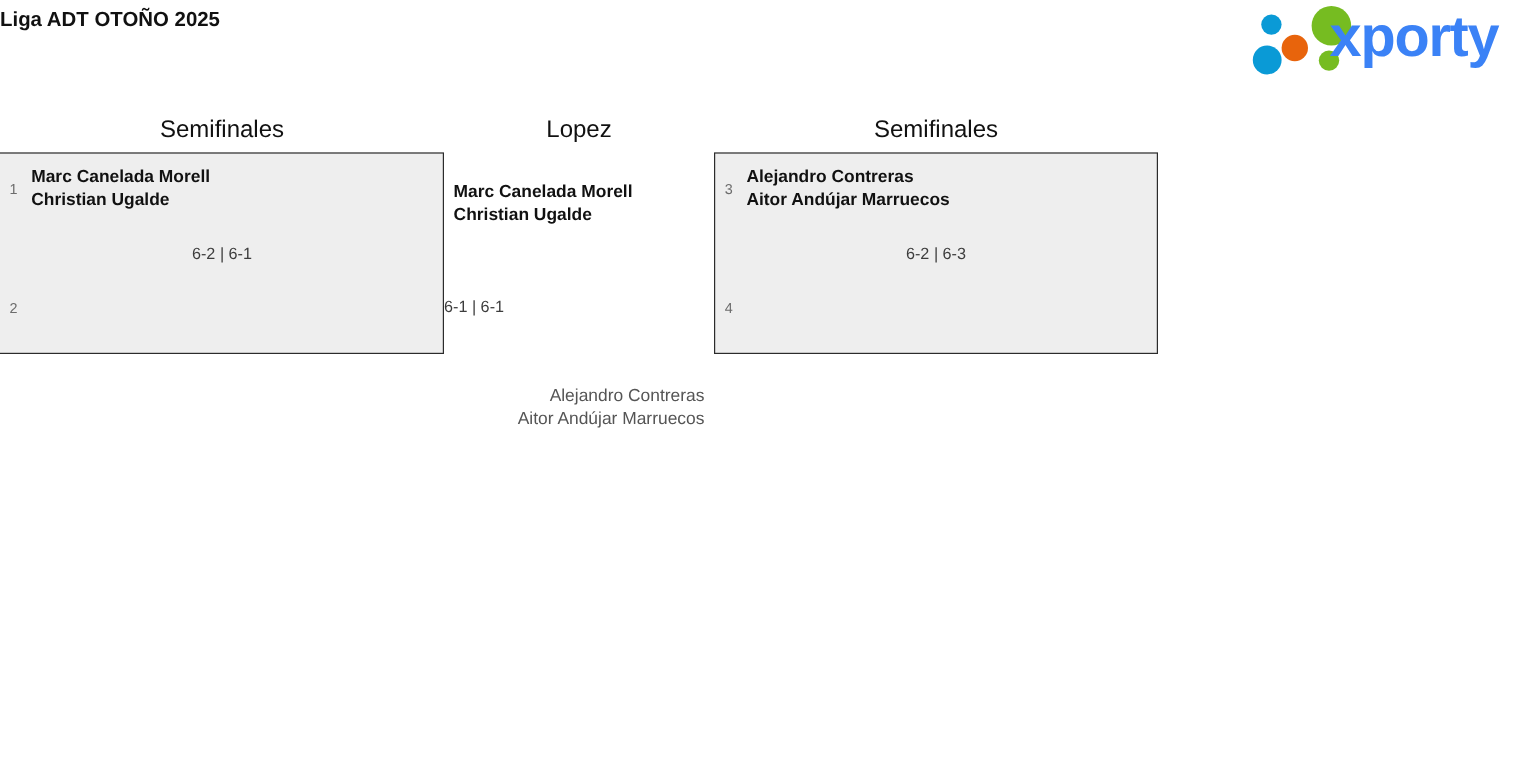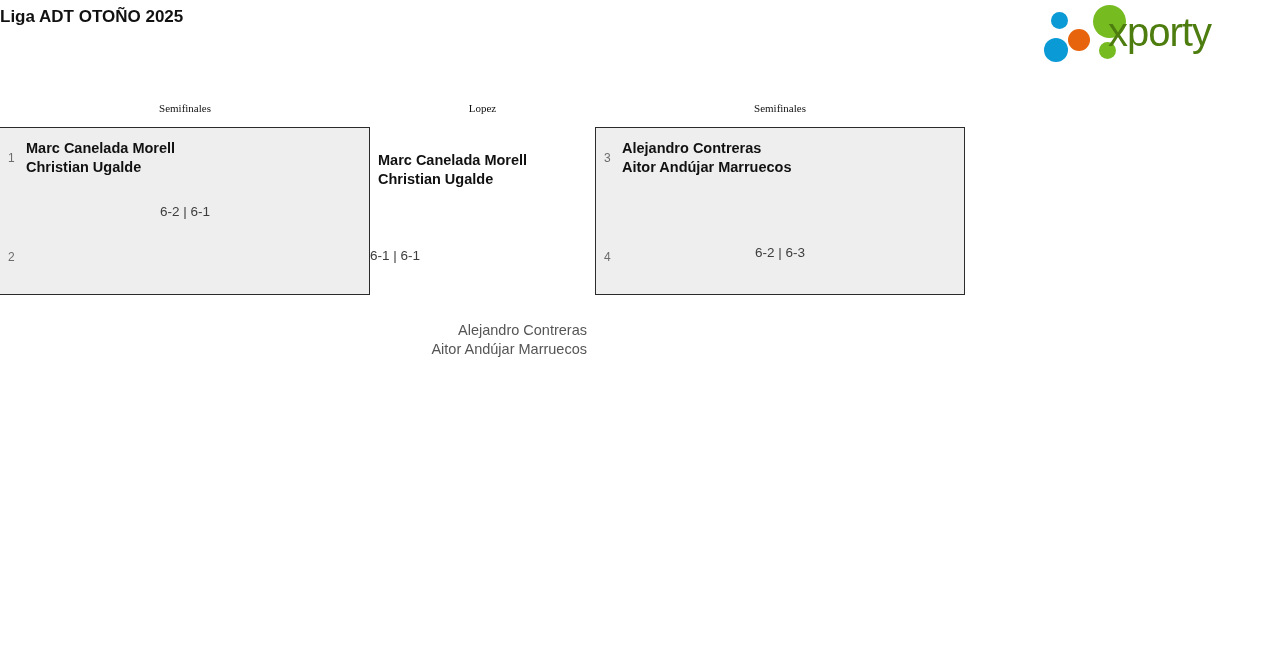--- a/index.html
+++ b/index.html
@@ -58,35 +58,34 @@
   }
   .dot-blue-sm   { left: 11px; top: 9px;  width: 17px; height: 17px; background: #0a9ad6; }
   .dot-orange    { left: 28px; top: 26px; width: 22px; height: 22px; background: #e8640c; }
   .dot-blue-lg   { left: 4px;  top: 35px; width: 24px; height: 24px; background: #0a9ad6; }
   .dot-green-lg  { left: 53px; top: 2px;  width: 33px; height: 33px; background: #76bc21; }
   .dot-green-sm  { left: 59px; top: 39px; width: 17px; height: 17px; background: #76bc21; }
   .logo-word {
     position: absolute;
     left: 68px;
     top: -2px;
-    font-size: 40px;
-    font-weight: normal;
-    color: #4d7c0f;
+    font-size: 48px;
+    font-weight: bold;
+    color: #3b82f6;
     letter-spacing: -1px;
     line-height: 62px;
   }
 
   
   .round-title {
     position: absolute;
-    font-size: 11px;
+    font-size: 20px;
     color: #111111;
     text-align: center;
     line-height: 20px;
-    font-family: Liberation Serif, serif;
   }
   .round-sf-left  { left: 0px;   top: 98px; width: 370px; }
   .round-final    { left: 370px; top: 98px; width: 225px; }
   .round-sf-right { left: 595px; top: 98px; width: 370px; }
 
   
   .match-box {
     position: absolute;
     top: 127px;
     height: 168px;
@@ -130,21 +129,21 @@
 
   .match-score {
     position: absolute;
     top: 203px;
     font-size: 13.5px;
     color: #3d3d3d;
     text-align: center;
     line-height: 17px;
   }
   .score-left  { left: 0px;   width: 370px; }
-  .score-right { left: 595px; width: 370px; margin-top: 41px; }
+  .score-right { left: 595px; width: 370px; }
 
   
   .final-winner {
     position: absolute;
     left: 378px;
     top: 151px;
   }
   .final-winner .player-line {
     font-size: 14.5px;
     font-weight: bold;

